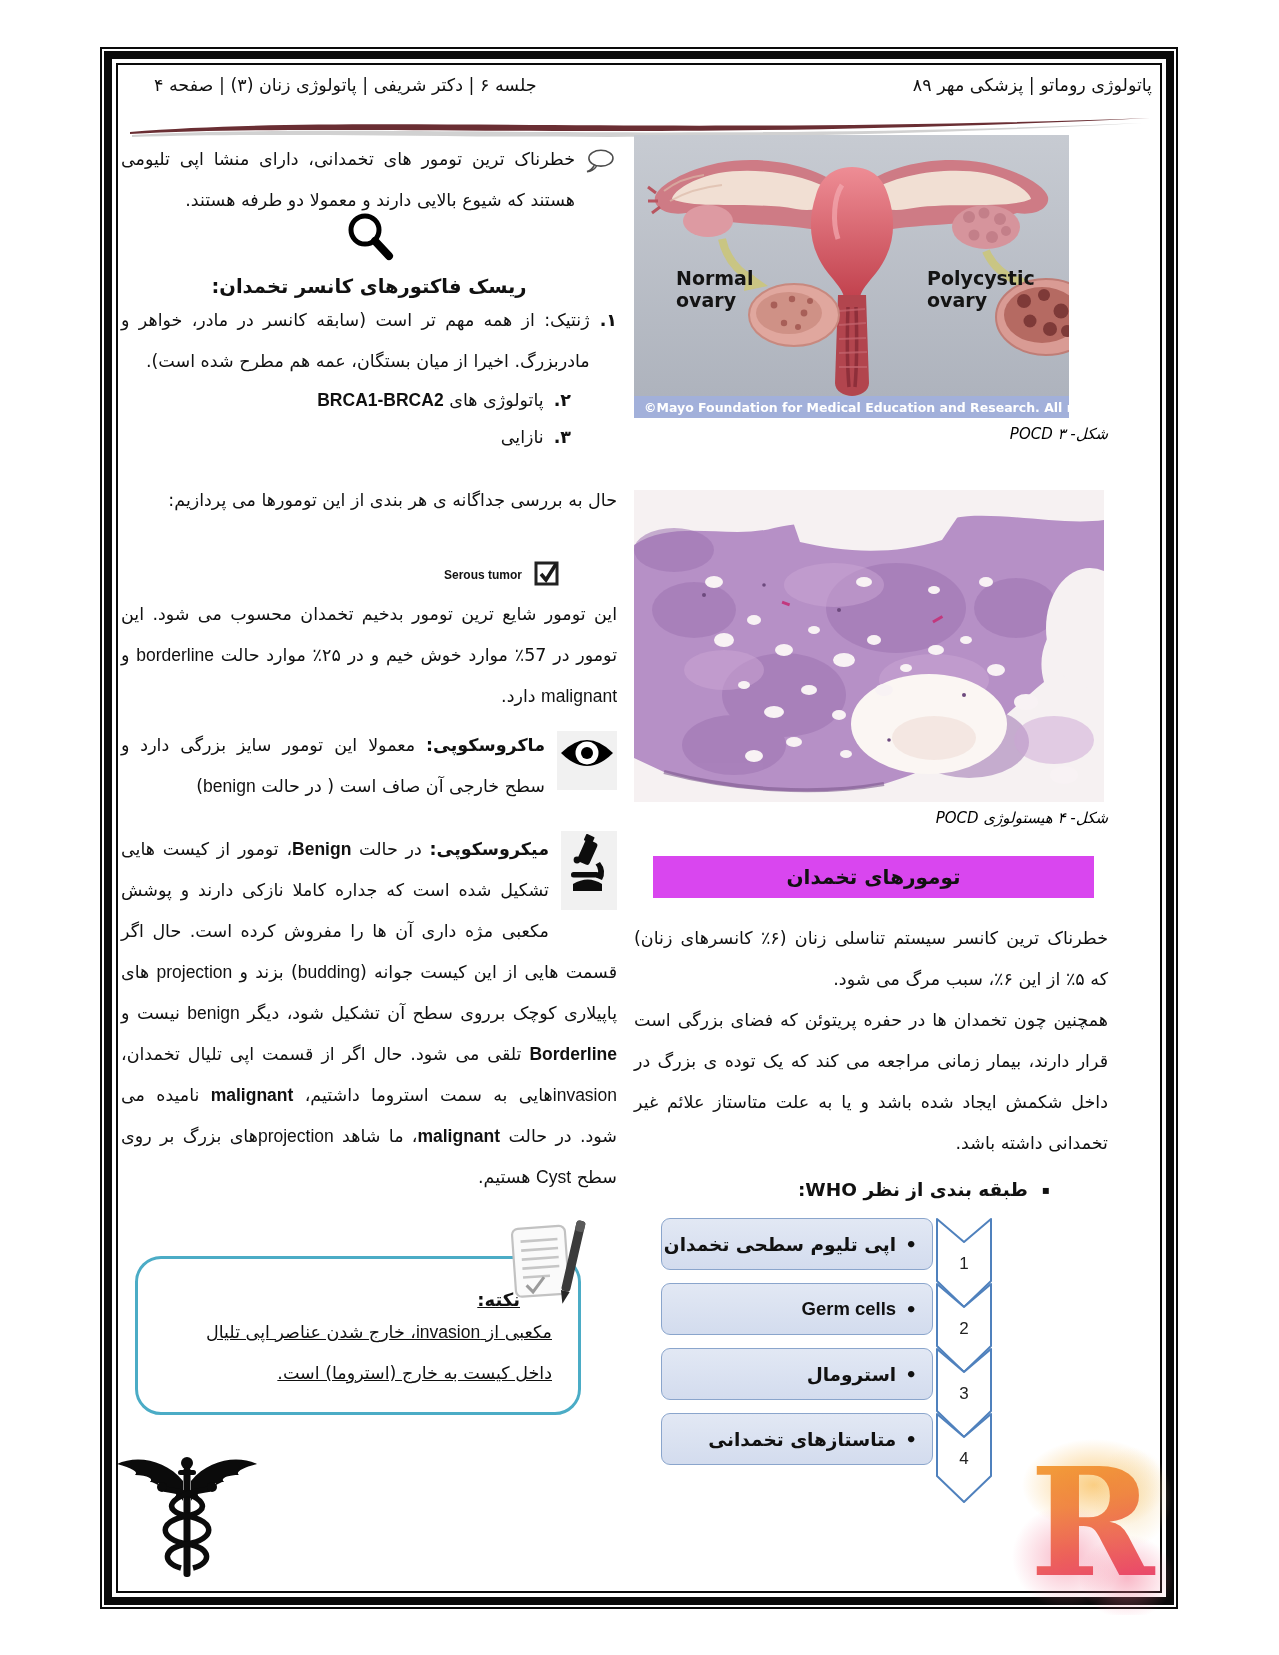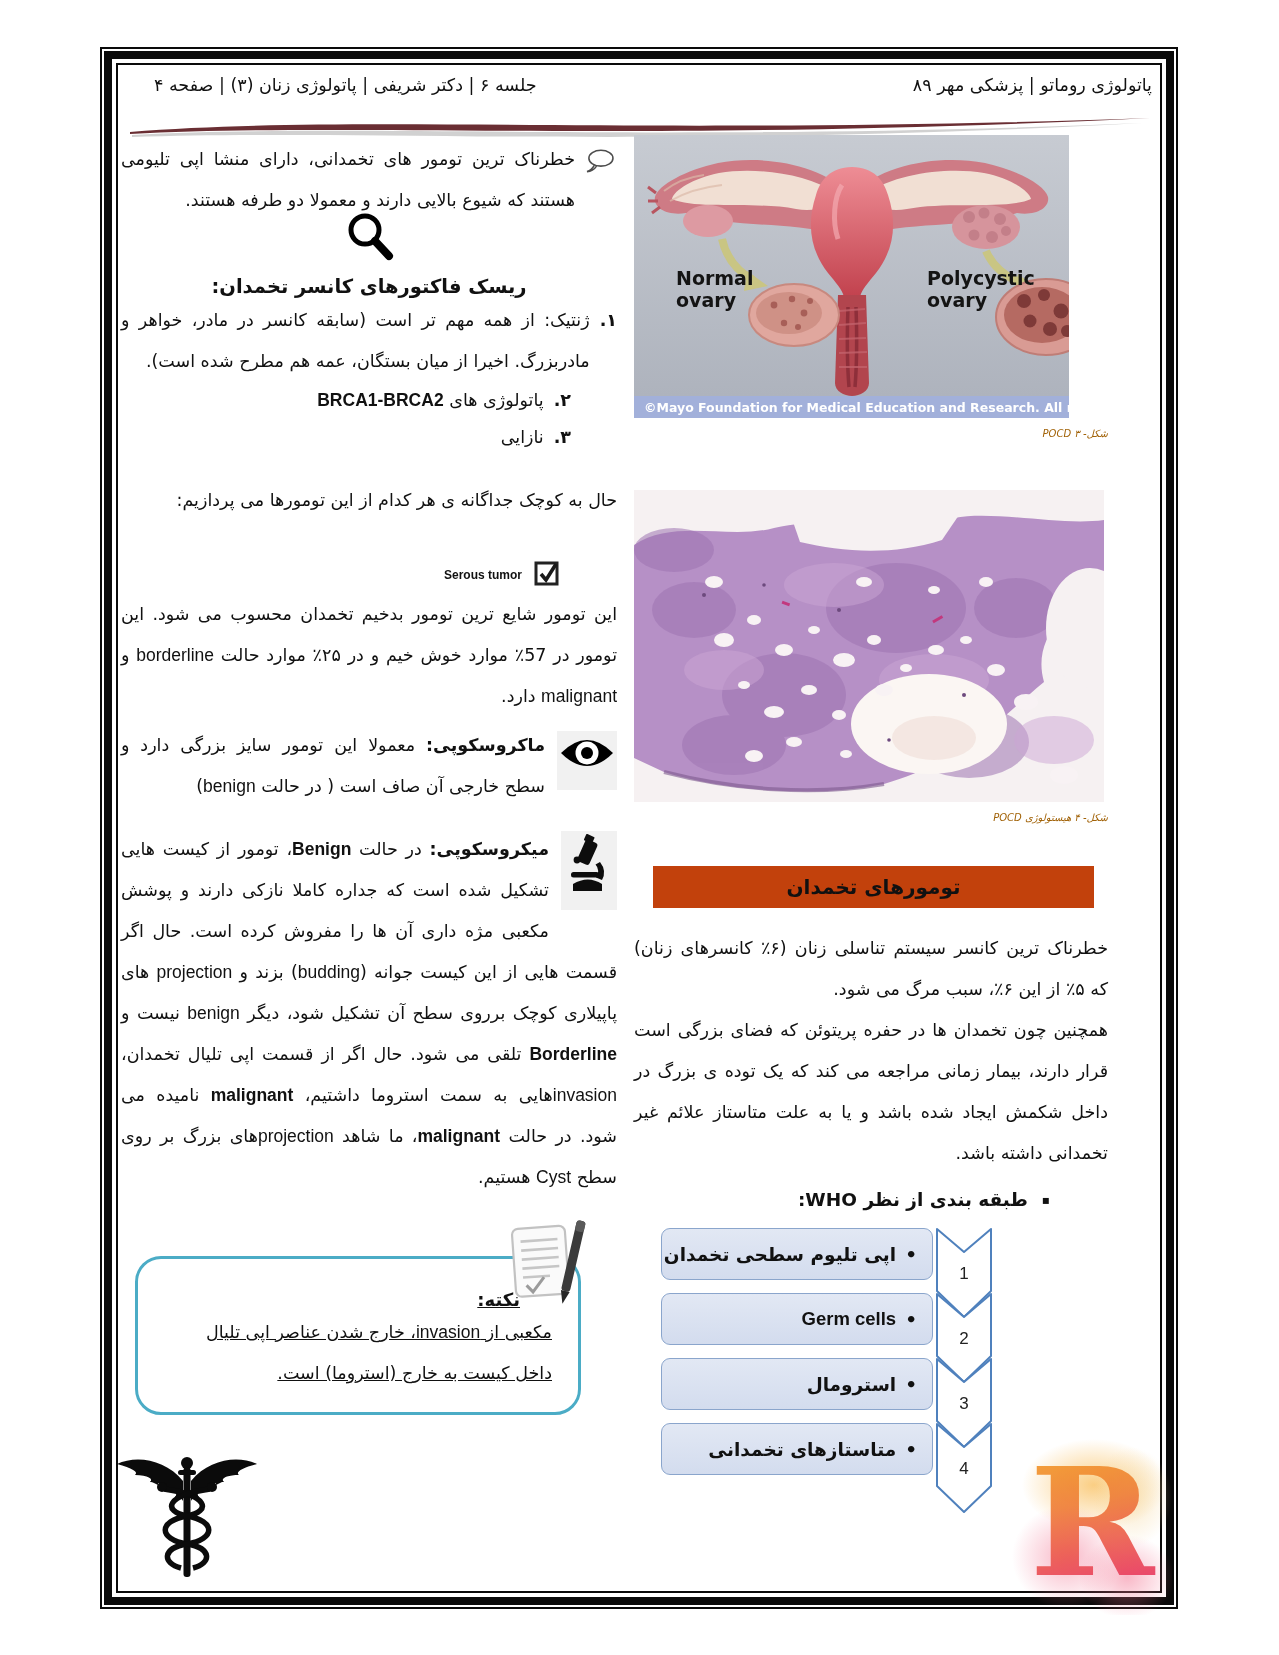--- a/index.html
+++ b/index.html
@@ -56,25 +56,25 @@
   .note-doc{position:absolute;top:-38px;right:26px;}
   .note-box{margin:0 36px 0 14px;border:3.5px solid #4bacc6;border-radius:26px;
     padding:30px 26px 18px 26px;direction:rtl;text-decoration:underline;}
   .note-title{font-size:18px;font-weight:bold;text-align:right;padding-right:32px;}
   .note-body{font-size:17.5px;line-height:41px;text-align:right;margin-top:2px;}
 
   .caduceus{position:absolute;left:-6px;bottom:4px;}
 
   
   .fig{margin:0;padding:0;line-height:0;}
-  .cap{direction:rtl;text-align:right;color:#a16207;font-style:italic;font-size:10px;
+  .cap{direction:rtl;text-align:right;color:#000000;font-style:italic;font-size:15px;
     line-height:24px;margin-top:4px;}
   .cap.c3{padding-left:36px;}
   .fig-hist{margin-top:44px;}
-  .secbar{margin:36px 14px 0 19px;height:42px;background:#c2410c;display:flex;align-items:center;
+  .secbar{margin:26px 14px 0 19px;height:42px;background:#d946ef;display:flex;align-items:center;
     justify-content:center;font-size:20px;font-weight:bold;direction:rtl;}
   .rp{margin-top:0;}
   .rp-first{margin-top:20px;}
   .who-head{direction:rtl;display:flex;align-items:center;gap:14px;padding-right:58px;
     font-size:18.5px;margin-top:6px;line-height:40px;}
   .who-head .sq{font-size:12px;}
   .who-head b{font-size:18.5px;}
   .who-list{margin:8px 0 0 0;padding-left:27px;width:336px;box-sizing:content-box;}
   .who-row{display:flex;height:52px;margin-bottom:13px;position:relative;}
   .who-box{width:272px;height:52px;background:linear-gradient(180deg,#e2e8f4,#d3dcee);
@@ -126,21 +126,21 @@
           <div class="ritem ind">
             <b class="rnum">۲.</b>
             <span class="rtext"><span>پاتولوژی های </span><span class="enb">BRCA1-BRCA2</span></span>
           </div>
           <div class="ritem ind">
             <b class="rnum">۳.</b>
             <span class="rtext">نازایی</span>
           </div>
         </div>
 
-        <p class="para transition">حال به کوچک جداگانه ی هر کدام از این تومورها می پردازیم:</p>
+        <p class="para transition">حال به بررسی جداگانه ی هر بندی از این تومورها می پردازیم:</p>
 
 
         <div class="serous-head">
           <span><svg width="26" height="27" viewBox="0 0 26 27">
             <rect x="2" y="4" width="21" height="21" fill="#fff" stroke="#222" stroke-width="3"></rect>
             <path d="M7,15 l5,6 L22,5" fill="none" stroke="#1a1a1a" stroke-width="3.6"></path>
           </svg></span>
           <b class="serous-title en">Serous tumor</b>
         </div>
 

